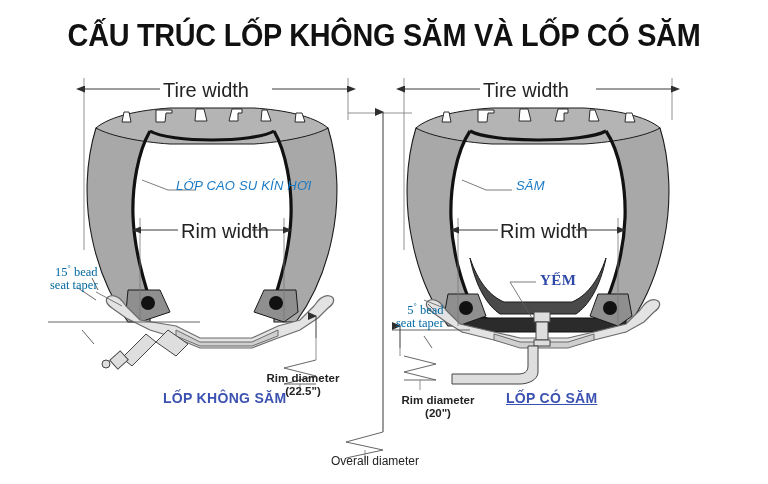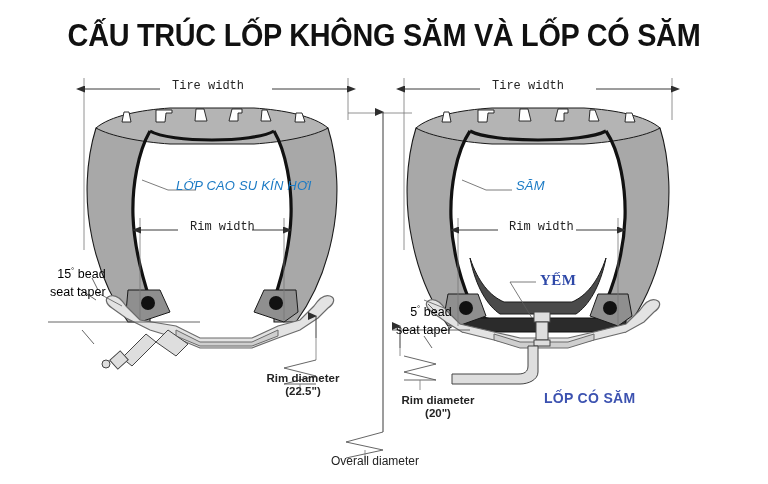--- a/index.html
+++ b/index.html
@@ -39,30 +39,30 @@
   .beadpad{fill:#8f8f8f;stroke:#1a1a1a;stroke-width:1;}
   .rim{fill:#e3e3e3;stroke:#6b6b6b;stroke-width:1.2;}
   .rimdark{fill:#cfcfcf;stroke:#6b6b6b;stroke-width:1;}
   .tube{fill:#4a4a4a;stroke:#1a1a1a;stroke-width:1;}
   .flap{fill:#2b2b2b;stroke:#111;stroke-width:1;}
   .valve{fill:#dedede;stroke:#444;stroke-width:1;}
 
   
   .lbl{position:absolute;white-space:nowrap;}
   .eng{
-    font-family:Liberation Mono, monospace;
-    color:#232323;font-size:12px;margin-left:9px;
+    font-family:Liberation Sans, sans-serif;
+    color:#232323;font-size:20px;
   }
   .eng-sm{
     font-family:"Liberation Sans", sans-serif;
     color:#232323;font-size:11.5px;line-height:13px;
   }
   .eng-md{
-    font-family:Liberation Sans, sans-serif;
-    color:#000000;font-size:12.5px;line-height:18px;
+    font-family:Liberation Serif, serif;
+    color:#0369a1;font-size:12.5px;line-height:13px;
   }
   .vn-cyan{
     font-family:"Liberation Sans", sans-serif;
     font-weight:normal;font-style:italic;
     color:#1b7ac4;font-size:13px;
     letter-spacing:0.2px;
   }
   .vn-serif{
     font-family:"Liberation Serif", serif;
     font-weight:bold;
@@ -341,36 +341,37 @@
     <span>seat taper</span>
   </div>
 
   <div class="lbl vn-cyan" style="left:176px;top:178px;">LỚP CAO SU KÍN HƠI</div>
 
   <div class="lbl eng-sm ctr" style="left:248px;top:372px;width:110px;">
     <span>Rim diameter</span><br>
     <span>(22.5")</span>
   </div>
 
+  <div class="lbl vn-blue" style="left:163px;top:390px;">LỐP KHÔNG SĂM</div>
 
   <div class="lbl eng" style="left:483px;top:79px;">Tire width</div>
 
   <div class="lbl eng" style="left:500px;top:220px;">Rim width</div>
 
   <div class="lbl eng-md" style="left:372px;top:300px;text-align:right;margin-left:24px;">
     <span>5</span><span class="deg">°</span><span> bead</span><br>
     <span>seat taper</span>
   </div>
 
   <div class="lbl vn-cyan" style="left:516px;top:178px;">SĂM</div>
 
   <div class="lbl vn-serif" style="left:540px;top:272px;">YẾM</div>
 
   <div class="lbl eng-sm ctr" style="left:383px;top:394px;width:110px;">
     <span>Rim diameter</span><br>
     <span>(20")</span>
   </div>
 
-  <div class="lbl vn-blue" style="left:544px;top:390px;">LỐP CÓ SĂM</div>
+  <div class="lbl vn-blue" style="left:506px;top:390px;text-decoration:underline;">LỐP CÓ SĂM</div>
 
   <div class="lbl eng-sm" style="left:331px;top:455px;font-size:12px;">Overall diameter</div>
 
 </div>
 
 </body></html>

